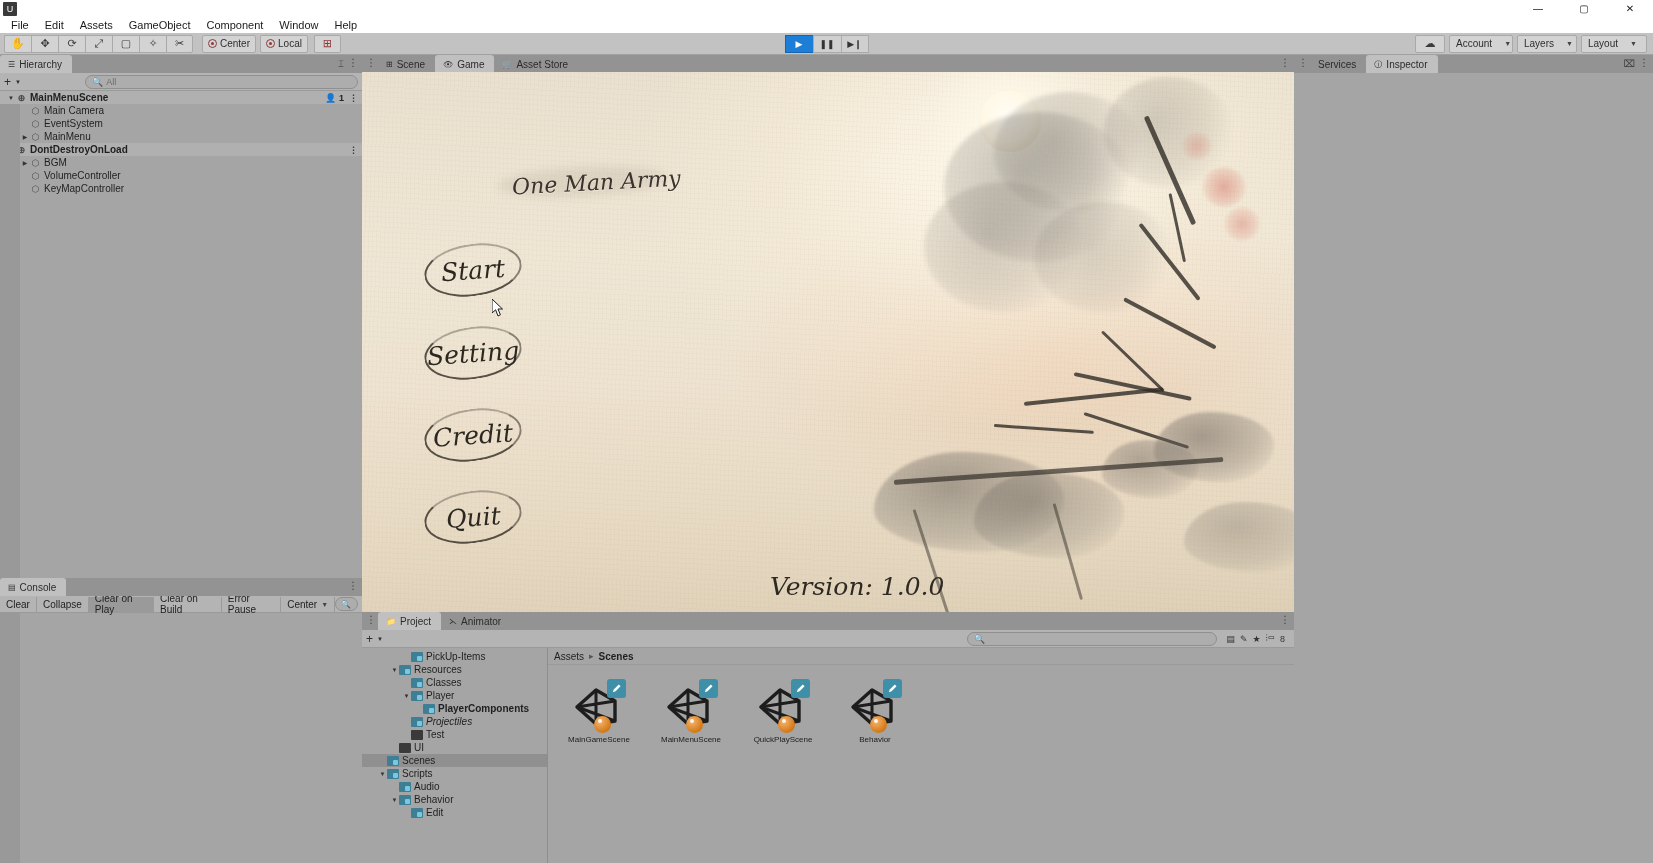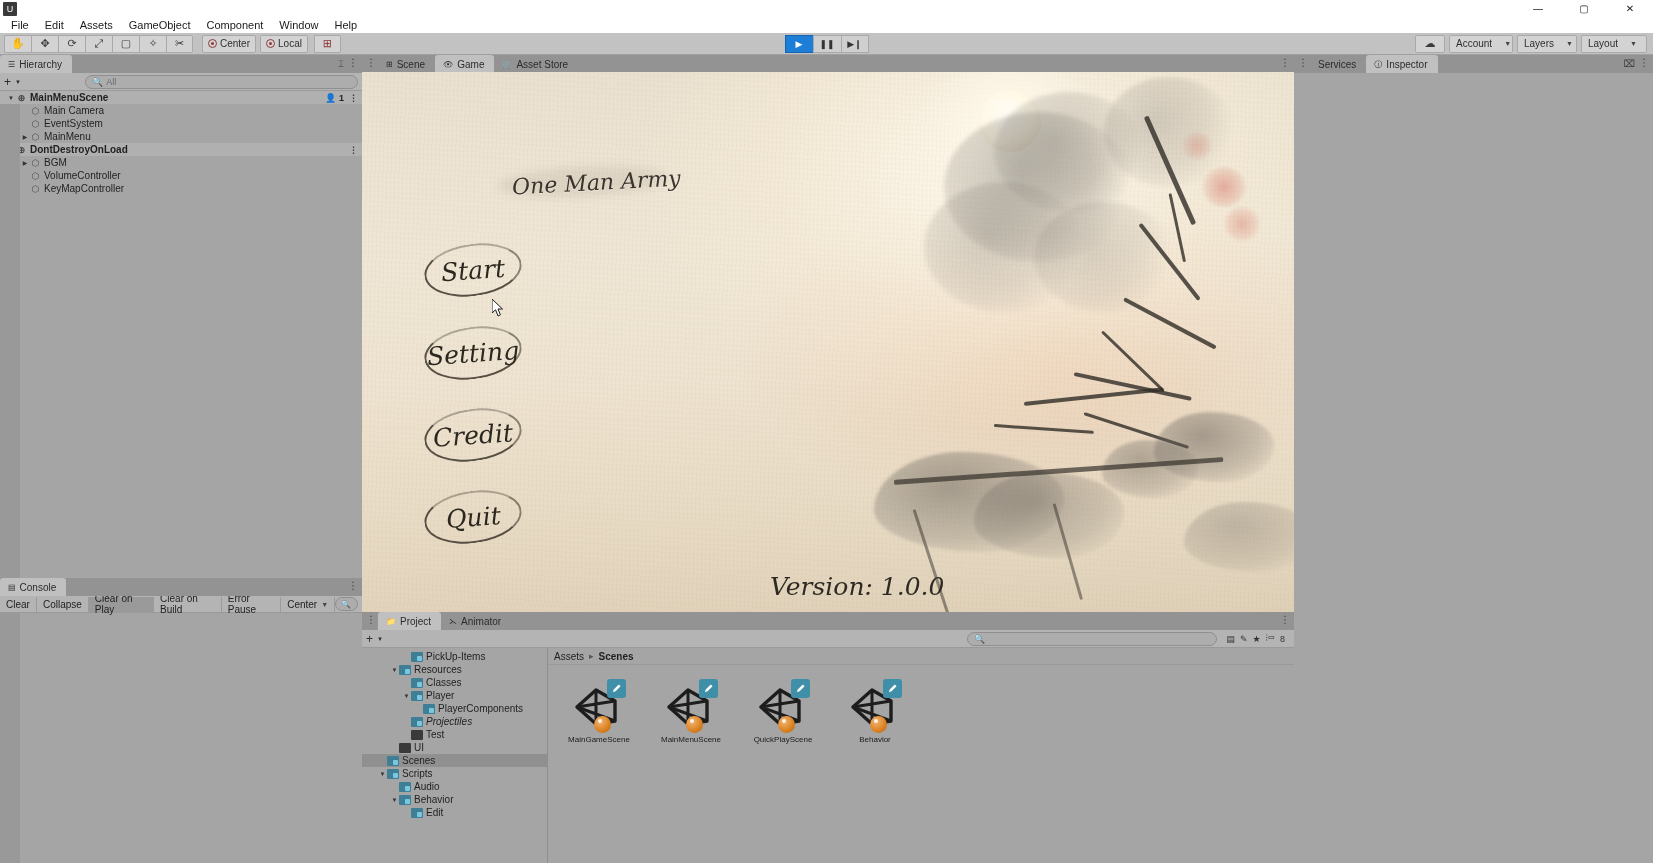--- a/index.html
+++ b/index.html
@@ -683,21 +683,21 @@
           <div class="p-row" style="padding-left: 40px; text-align: right;">
             <span class="tri"></span>
             <span class="folder-ico"></span>
             <span>Classes</span>
           </div>
           <div class="p-row" style="padding-left: 40px;">
             <span class="tri">▼</span>
             <span class="folder-ico"></span>
             <span>Player</span>
           </div>
-          <div class="p-row" style="padding-left: 52px;">
+          <div class="p-row" style="padding-left: 52px; font-weight: bold;">
             <span class="tri"></span>
             <span class="folder-ico"></span>
             <span>PlayerComponents</span>
           </div>
           <div class="p-row" style="padding-left: 40px; font-style: italic;">
             <span class="tri"></span>
             <span class="folder-ico"></span>
             <span>Projectiles</span>
           </div>
           <div class="p-row" style="padding-left: 40px;">

